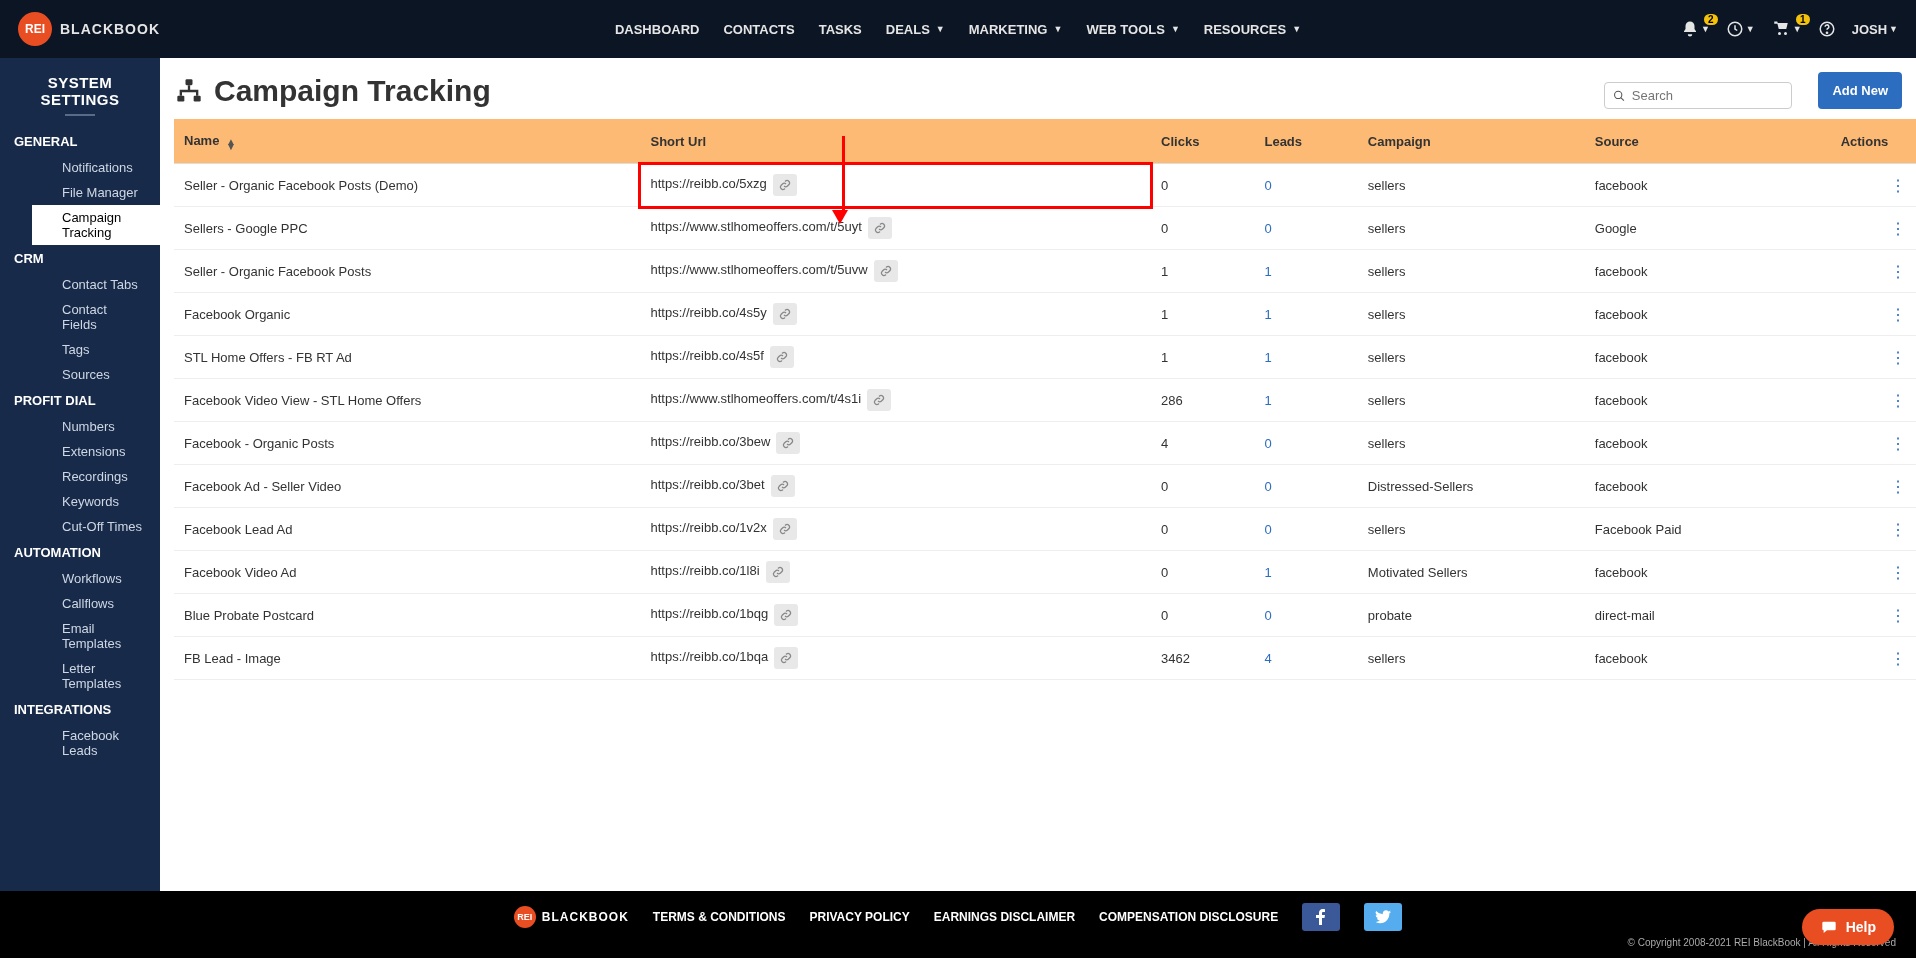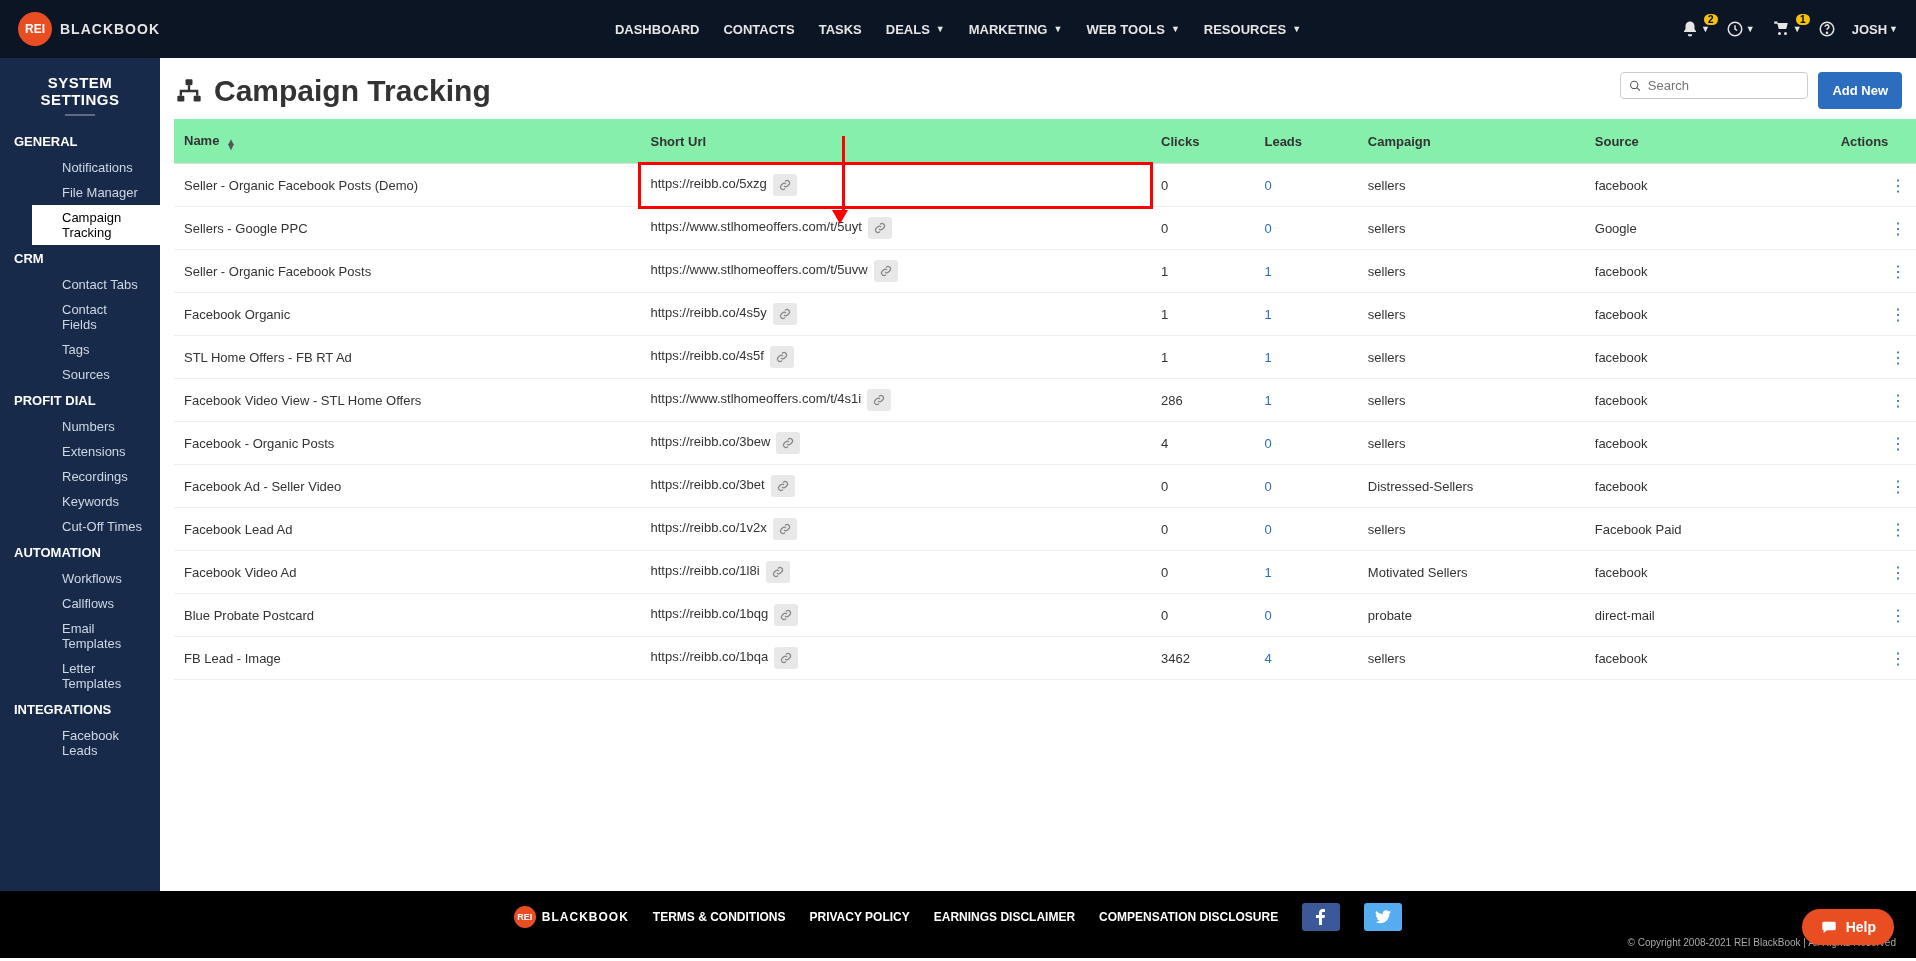--- a/index.html
+++ b/index.html
@@ -25,34 +25,34 @@
 .sb-title { color: #fff; font-weight: 700; font-size: 15px; text-align: center; padding: 8px 12px 6px; letter-spacing: 0.5px; }
 .sb-hr { width: 30px; height: 2px; background: #5a6b87; margin: 0 auto 12px; }
 .sb-group { font-weight: 700; font-size: 13px; color: #fff; padding: 6px 14px; }
 .sb-item { font-size: 13px; color: #cfd7e3; padding: 5px 17px 5px 30px; cursor: pointer; margin-left: 32px; }
 .sb-item.active { background: #fff; color: #000; }
 
 
 .main { flex: 1; background: #fff; padding: 14px 0 0 0; min-width: 0; }
 .page-header { display: flex; align-items: center; padding: 0 14px 10px 14px; }
 .page-title { font-size: 30px; font-weight: 700; display: flex; align-items: center; gap: 10px; }
-.page-tools { margin-left: auto; display: flex; gap: 10px; align-items: flex-start; }
+.page-tools { margin-left: auto; display: flex; gap: 26px; align-items: flex-end; }
 .search { display: flex; align-items: center; border: 1px solid #ccc; border-radius: 4px; padding: 5px 8px; width: 188px; }
 .search input { border: none; outline: none; font-size: 13px; width: 100%; }
 .btn-primary { background: #2c6dbf; color: #fff; border: none; padding: 11px 14px; border-radius: 4px; font-weight: 600; font-size: 13px; cursor: pointer; }
 
 
 .annot { position: absolute; top: 78px; left: 678px; pointer-events: none; }
 .annot-line { width: 3px; height: 74px; background: #ff0000; margin: 0 auto; }
 .annot-head { width: 0; height: 0; border-left: 8px solid transparent; border-right: 8px solid transparent; border-top: 14px solid #ff0000; margin-left: -6px; }
 .highlight-cell { outline: 3px solid #ff0000; outline-offset: -1px; }
 
 
 table.grid { width: calc(100% - 14px); border-collapse: collapse; margin: 0 0 0 14px; }
-table.grid thead th { background: #86efac; text-align: left; font-weight: 700; font-size: 13px; padding: 14px 10px; border-bottom: 1px solid #ddd; }
+table.grid thead th { background: #fdba74; text-align: left; font-weight: 700; font-size: 13px; padding: 14px 10px; border-bottom: 1px solid #ddd; }
 table.grid thead th:first-child { padding-left: 10px; }
 table.grid tbody td { padding: 10px 10px; font-size: 13px; border-bottom: 1px solid #eee; vertical-align: middle; }
 .col-name { width: 370px; }
 .col-url { width: 405px; }
 .col-clicks { width: 82px; }
 .col-leads { width: 82px; }
 .col-campaign { width: 180px; }
 .col-source { width: 195px; }
 .col-actions { width: 50px; text-align: right; }
 .link-btn { display: inline-flex; align-items: center; justify-content: center; width: 24px; height: 22px; background: #e8e8e8; border-radius: 3px; margin-left: 6px; color: #888; vertical-align: middle; }

